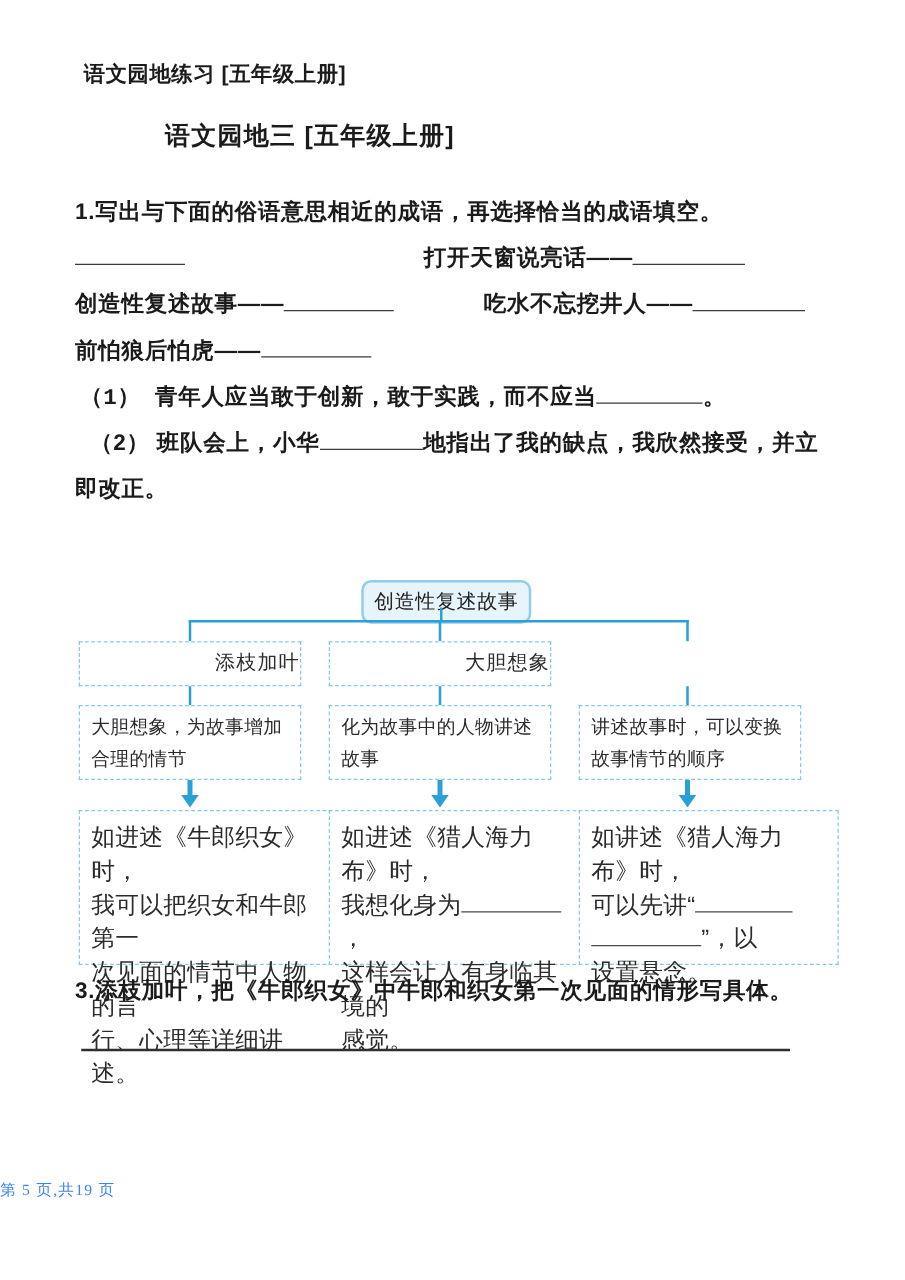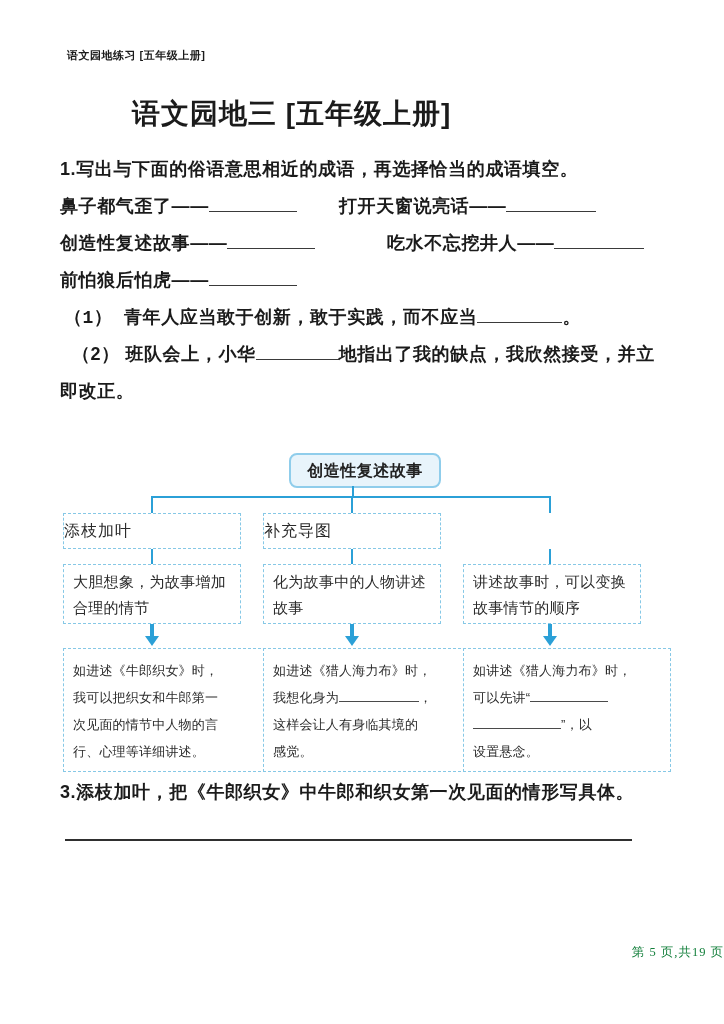--- a/index.html
+++ b/index.html
@@ -1,65 +1,65 @@
 <!DOCTYPE html>
 <html><head>
 <meta charset="utf-8">
 <style>
   * { margin:0; padding:0; box-sizing:border-box; }
   html,body { background:#ffffff; }
   .page {
     position:relative; width:724px; height:1024px; background:#ffffff;
     font-family:"Liberation Sans", sans-serif; color:#1b1b1b; overflow:hidden;
   }
-  .hdr { position:absolute; left:67px; top:48px; font-size:11px; font-weight:600; letter-spacing:0.5px; }
-  .title { position:absolute; left:132px; top:95px; font-size:28px; font-weight:700; letter-spacing:1px; }
+  .hdr { position:absolute; left:67px; top:48px; font-size:17px; font-weight:600; letter-spacing:0.5px; }
+  .title { position:absolute; left:132px; top:95px; font-size:20px; font-weight:700; letter-spacing:1px; }
   .line { position:absolute; font-size:18px; font-weight:600; letter-spacing:0.6px; white-space:nowrap; }
   .blank { display:inline-block; height:1em; border-bottom:1.6px solid #3a3a3a; vertical-align:baseline; }
   .b88 { width:88px; } .b90 { width:90px; } .b85 { width:85px; } .b83 { width:83px; }
   .b80 { width:80px; } .b78 { width:78px; } .b88s { width:88px; }
   .blank-s { display:inline-block; height:0.95em; border-bottom:1.2px solid #4a4a4a; vertical-align:baseline; }
 
   
   .diagram { position:absolute; left:0; top:450px; width:724px; height:322px; }
   .rootbox {
-    position:absolute; left:289px; top:3px; width:152px; height:35px;
+    position:absolute; left:289px; top:14px; width:136px; height:35px;
     background:#e8f4fb; border:2px solid #8fcdeb; border-radius:8px;
-    font-size:16px; font-weight:700; color:#222; text-align:center; line-height:31px; letter-spacing:0.5px;
+    font-size:16px; font-weight:400; color:#222; text-align:center; line-height:31px; letter-spacing:0.5px;
   }
   .vline { position:absolute; width:2px; background:#2ba0d7; }
   .hline { position:absolute; height:2px; background:#2ba0d7; }
   .dashedbox {
     position:absolute; border:1px dashed #86c8e6; background:#ffffff; color:#2b2b2b;
   }
-  .mrow { top:63px; height:36px; width:178px; font-size:16px; text-align:left; line-height:34px; letter-spacing:1px; }
+  .mrow { top:63px; height:36px; width:178px; font-size:16px; text-align:right; line-height:34px; letter-spacing:1px; }
   .drow { top:114px; height:60px; width:178px; font-size:15px; line-height:26px; padding:4px 9px; white-space:pre-line; letter-spacing:0.3px; }
-  .erow { top:198px; height:124px; width:208px; font-size:13px; line-height:27px; padding:8px 9px; letter-spacing:0.2px; }
+  .erow { top:198px; height:124px; width:208px; font-size:19px; line-height:27px; padding:8px 9px; letter-spacing:0.2px; }
   .pre { white-space:pre-line; }
   .c1 { left:63px; } .c2 { left:263px; } .c3 { left:463px; }
   .arrow-stem { position:absolute; width:4px; height:12px; top:174px; background:#2ba0d7; }
   .arrow-head { position:absolute; width:0; height:0; top:186px;
     border-left:7px solid transparent; border-right:7px solid transparent; border-top:10px solid #2ba0d7; }
 
   .answer-line { position:absolute; left:65px; top:839px; width:567px; border-top:2px solid #2f2f2f; }
-  .footer { position:absolute; left:0; top:944px; width:724px; text-align:right;
-    font-family:"Liberation Serif", serif; font-size:12.5px; color:#15803d; letter-spacing:1px; }
+  .footer { position:absolute; left:0; top:944px; width:724px; text-align:left;
+    font-family:"Liberation Serif", serif; font-size:12.5px; color:#3b82f6; letter-spacing:1px; }
 </style>
 </head>
 <body>
 
 <div class="page">
 
   <div class="hdr">语文园地练习 [五年级上册]</div>
 
   <div class="title">语文园地三 [五年级上册]</div>
 
   <div class="line" style="left:60px; top:157px;">1.写出与下面的俗语意思相近的成语，再选择恰当的成语填空。</div>
 
-  <div class="line" style="left:60px; top:194px;"><span>鼻子都气歪了——</span><span class="blank b88"></span></div>
+  <div class="line" style="left:60px; top:194px;"><span class="blank b88"></span></div>
   <div class="line" style="left:339px; top:194px;"><span>打开天窗说亮话——</span><span class="blank b90"></span></div>
 
   <div class="line" style="left:60px; top:231px;"><span>创造性复述故事——</span><span class="blank b88"></span></div>
   <div class="line" style="left:339px; top:231px;padding-left:48px;"><span>吃水不忘挖井人——</span><span class="blank b90"></span></div>
 
   <div class="line" style="left:60px; top:268px;"><span>前怕狼后怕虎——</span><span class="blank b88"></span></div>
 
   <div class="line" style="left:64px; top:305px;font-family:Liberation Mono, monospace;"><span>（1） 青年人应当敢于创新，敢于实践，而不应当</span><span class="blank b85"></span><span>。</span></div>
 
   <div class="line" style="left:72px; top:342px;"><span>（2） 班队会上，小华</span><span class="blank b83"></span><span>地指出了我的缺点，我欣然接受，并立</span></div>
@@ -70,21 +70,21 @@
   <div class="diagram">
     <div class="rootbox">创造性复述故事</div>
 
     <div class="vline" style="left:352px; top:36px; height:11px;"></div>
     <div class="hline" style="left:151px; top:46px; width:400px;"></div>
     <div class="vline" style="left:151px; top:46px; height:17px;"></div>
     <div class="vline" style="left:351px; top:46px; height:17px;"></div>
     <div class="vline" style="left:549px; top:46px; height:17px;"></div>
 
     <div class="dashedbox mrow c1">添枝加叶</div>
-    <div class="dashedbox mrow c2">补充导图</div>
+    <div class="dashedbox mrow c2">大胆想象</div>
 
     <div class="vline" style="left:151px; top:99px; height:15px;"></div>
     <div class="vline" style="left:351px; top:99px; height:15px;"></div>
     <div class="vline" style="left:549px; top:99px; height:15px;"></div>
 
     <div class="dashedbox drow c1">大胆想象，为故事增加
 合理的情节</div>
     <div class="dashedbox drow c2">化为故事中的人物讲述
 故事</div>
     <div class="dashedbox drow c3">讲述故事时，可以变换

